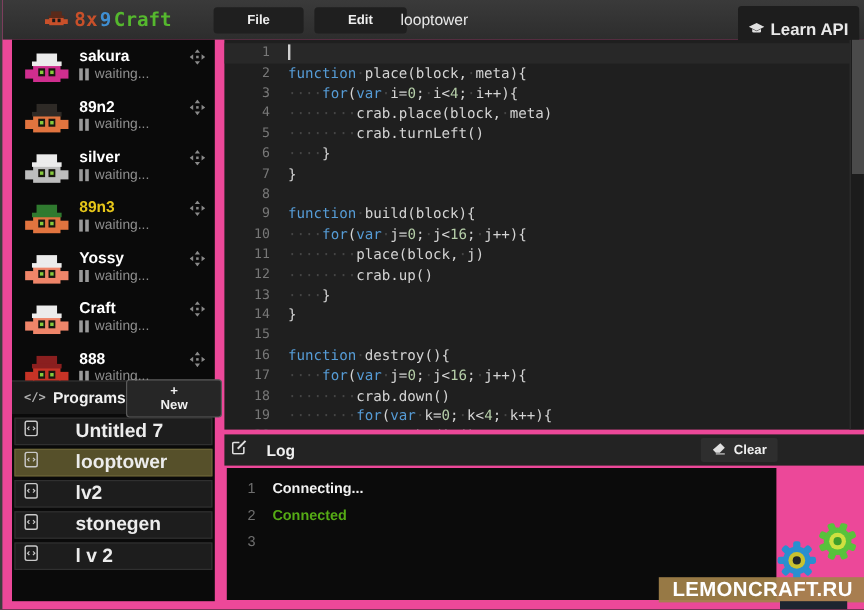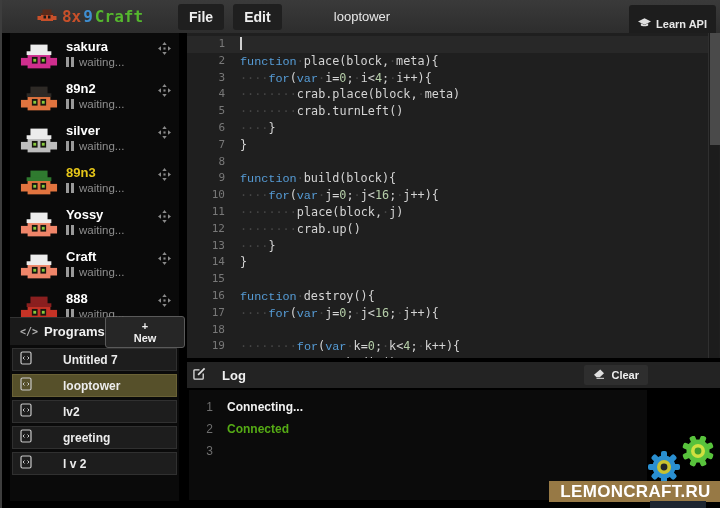--- a/index.html
+++ b/index.html
@@ -1,32 +1,32 @@
 <!DOCTYPE html>
 <html><head>
 <meta charset="utf-8">
 <style>
   html,body{margin:0;padding:0;background:#2e2e2e;}
   *{box-sizing:border-box;}
-  .app{position:relative;width:720px;height:508px;background:#000000;overflow:hidden;
+  .app{position:relative;width:720px;height:508px;background:#ec4899;overflow:hidden;
        font-family:"Liberation Sans",sans-serif;border-left:2px solid #3d3d3d;}
 
   
   .topbar{position:absolute;left:0;top:0;width:720px;height:33px;
           background:linear-gradient(#3a3a3a,#2d2d2d);display:flex;align-items:center;}
   .logo{width:176px;display:flex;align-items:center;justify-content:center;gap:2px;
         font-family:"DejaVu Sans Mono",monospace;font-weight:bold;font-size:16px;letter-spacing:0;}
   .logo .p1{color:#c8502a;}
   .logo .p2{color:#3f8fd2;}
   .logo .p3{color:#55b82e;}
-  .menu-btn{background:#1f1f1f;color:#eee;font-size:14px;font-weight:bold;border:none;
-            border-radius:3px;padding:5px 11px;margin-right:9px;cursor:pointer;}
+  .menu-btn{background:#1f1f1f;color:#eee;font-size:11px;font-weight:bold;border:none;
+            border-radius:3px;padding:5px 28px;margin-right:9px;cursor:pointer;}
   .tb-title{position:absolute;left:0;right:0;text-align:center;color:#e8e8e8;font-size:13px;pointer-events:none;}
   .learn-btn{position:absolute;right:6px;top:5px;height:37px;background:#1d1d1d;color:#e8e8e8;
-             border:none;border-radius:3px;font-size:11px;font-weight:bold;padding:0 9px;
+             border:none;border-radius:3px;font-size:14px;font-weight:bold;padding:0 9px;
              display:flex;align-items:center;gap:5px;cursor:pointer;}
 
   
   .sidebar{position:absolute;left:8px;top:33px;width:169px;height:468px;background:#0a0a0a;}
   .players{height:284px;overflow:hidden;}
   .player-row{position:relative;height:42px;padding:6px 22px 0 10px;display:flex;cursor:pointer;}
   .avatar{width:38px;height:30px;margin-top:2px;}
   .pinfo{margin-left:8px;}
   .pname{font-size:13px;font-weight:bold;color:#fff;line-height:15px;}
   .pstatus{display:flex;align-items:center;gap:5px;color:#8e8e8e;font-size:11.5px;margin-top:2px;}
@@ -37,30 +37,30 @@
   .programs-header{height:28px;background:#1a1a1a;border-top:1px solid #333;
                    display:flex;align-items:center;padding:0 6px 0 10px;}
   .code-glyph{color:#b0b0b0;font-family:"DejaVu Sans Mono",monospace;font-size:10px;font-weight:bold;margin-right:6px;}
   .programs-title{color:#f0f0f0;font-size:13px;font-weight:bold;flex:1;}
   .new-btn{background:#262626;color:#f0f0f0;border:1px solid #5a5a5a;border-radius:3px;
            font-size:11px;font-weight:bold;padding:3px 28px;cursor:pointer;}
   .programs-list{padding:3px 2px 0 2px;}
   .program-item{height:23px;margin-bottom:3px;background:#1d1d1d;border:1px solid #303030;
                 display:flex;align-items:center;padding:0 7px;cursor:pointer;}
   .program-item.selected{background:#56502a;border-color:#6a6236;}
-  .program-item .plabel{color:#ececec;font-size:12px;font-weight:bold;margin-left:7px;padding-left:24px;}
+  .program-item .plabel{color:#ececec;font-size:16px;font-weight:bold;margin-left:7px;padding-left:24px;}
 
   
   .editor{position:absolute;left:185px;top:33px;width:535px;height:325px;background:#1f1f1f;
           overflow:hidden;cursor:text;}
   .code-lines{padding-top:3px;font-family:"DejaVu Sans Mono",monospace;font-size:11.8px;line-height:16.8px;}
   .cline{display:flex;white-space:pre;height:16.8px;}
   .cline.active{background:#282828;}
   .lnum{width:53px;text-align:right;padding-right:15px;color:#787878;flex:none;font-size:11px;}
-  .tok-kw{color:#569cd6;font-family:Liberation Mono, monospace;}
+  .tok-kw{color:#569cd6;}
   .tok-num{color:#b5cea8;}
   .tok-p{color:#d4d4d4;}
   .tok-ws{color:#454545;}
   .cursor{display:inline-block;width:1.5px;height:13px;background:#d0d0d0;vertical-align:-2px;}
   .scrollbar{position:absolute;right:3px;top:0;width:11px;height:325px;background:#1c1c1c;border-left:1px solid #303030;}
   .scroll-thumb{position:absolute;left:1px;top:0;width:10px;height:112px;background:#4a4a4a;cursor:pointer;}
 
   
   .log-header{position:absolute;left:185px;top:362px;width:535px;height:26px;background:#232323;
               display:flex;align-items:center;padding:0 6px;}
@@ -356,21 +356,21 @@
   <rect x="1" y="1" width="10" height="12" rx="1.5" fill="none" stroke="#c9c9c9" stroke-width="1.2"></rect>
   <path d="M4.5 5.5 L3 7 L4.5 8.5 M7.5 5.5 L9 7 L7.5 8.5" fill="none" stroke="#c9c9c9" stroke-width="1"></path>
             </svg></span>
           <span class="plabel">lv2</span>
         </div>
         <div class="program-item">
           <span><svg width="12" height="14" viewBox="0 0 12 14">
   <rect x="1" y="1" width="10" height="12" rx="1.5" fill="none" stroke="#c9c9c9" stroke-width="1.2"></rect>
   <path d="M4.5 5.5 L3 7 L4.5 8.5 M7.5 5.5 L9 7 L7.5 8.5" fill="none" stroke="#c9c9c9" stroke-width="1"></path>
             </svg></span>
-          <span class="plabel">greeting</span>
+          <span class="plabel">stonegen</span>
         </div>
         <div class="program-item">
           <span><svg width="12" height="14" viewBox="0 0 12 14">
   <rect x="1" y="1" width="10" height="12" rx="1.5" fill="none" stroke="#c9c9c9" stroke-width="1.2"></rect>
   <path d="M4.5 5.5 L3 7 L4.5 8.5 M7.5 5.5 L9 7 L7.5 8.5" fill="none" stroke="#c9c9c9" stroke-width="1"></path>
             </svg></span>
           <span class="plabel">l v 2</span>
         </div>
       </div>
   </div>
@@ -387,21 +387,21 @@
         <div class="cline"><span class="lnum">8</span><span></span></div>
         <div class="cline"><span class="lnum">9</span><span><span class="tok-kw">function</span><span class="tok-ws">·</span><span class="tok-p">build(block){</span></span></div>
         <div class="cline"><span class="lnum">10</span><span><span class="tok-ws">····</span><span class="tok-kw">for</span><span class="tok-p">(</span><span class="tok-kw">var</span><span class="tok-ws">·</span><span class="tok-p">j=</span><span class="tok-num">0</span><span class="tok-p">;</span><span class="tok-ws">·</span><span class="tok-p">j&lt;</span><span class="tok-num">16</span><span class="tok-p">;</span><span class="tok-ws">·</span><span class="tok-p">j++){</span></span></div>
         <div class="cline"><span class="lnum">11</span><span><span class="tok-ws">········</span><span class="tok-p">place(block,</span><span class="tok-ws">·</span><span class="tok-p">j)</span></span></div>
         <div class="cline"><span class="lnum">12</span><span><span class="tok-ws">········</span><span class="tok-p">crab.up()</span></span></div>
         <div class="cline"><span class="lnum">13</span><span><span class="tok-ws">····</span><span class="tok-p">}</span></span></div>
         <div class="cline"><span class="lnum">14</span><span><span class="tok-p">}</span></span></div>
         <div class="cline"><span class="lnum">15</span><span></span></div>
         <div class="cline"><span class="lnum">16</span><span><span class="tok-kw">function</span><span class="tok-ws">·</span><span class="tok-p">destroy(){</span></span></div>
         <div class="cline"><span class="lnum">17</span><span><span class="tok-ws">····</span><span class="tok-kw">for</span><span class="tok-p">(</span><span class="tok-kw">var</span><span class="tok-ws">·</span><span class="tok-p">j=</span><span class="tok-num">0</span><span class="tok-p">;</span><span class="tok-ws">·</span><span class="tok-p">j&lt;</span><span class="tok-num">16</span><span class="tok-p">;</span><span class="tok-ws">·</span><span class="tok-p">j++){</span></span></div>
-        <div class="cline"><span class="lnum">18</span></div>
+        <div class="cline"><span class="lnum">18</span><span><span class="tok-ws">········</span><span class="tok-p">crab.down()</span></span></div>
         <div class="cline"><span class="lnum">19</span><span><span class="tok-ws">········</span><span class="tok-kw">for</span><span class="tok-p">(</span><span class="tok-kw">var</span><span class="tok-ws">·</span><span class="tok-p">k=</span><span class="tok-num">0</span><span class="tok-p">;</span><span class="tok-ws">·</span><span class="tok-p">k&lt;</span><span class="tok-num">4</span><span class="tok-p">;</span><span class="tok-ws">·</span><span class="tok-p">k++){</span></span></div>
         <div class="cline"><span class="lnum">20</span><span><span class="tok-ws">············</span><span class="tok-p">crab.dig()</span></span></div>
       </div>
     <div class="scrollbar">
       <div class="scroll-thumb"></div>
     </div>
   </div>
 
   <div class="log-header">
     <span>

